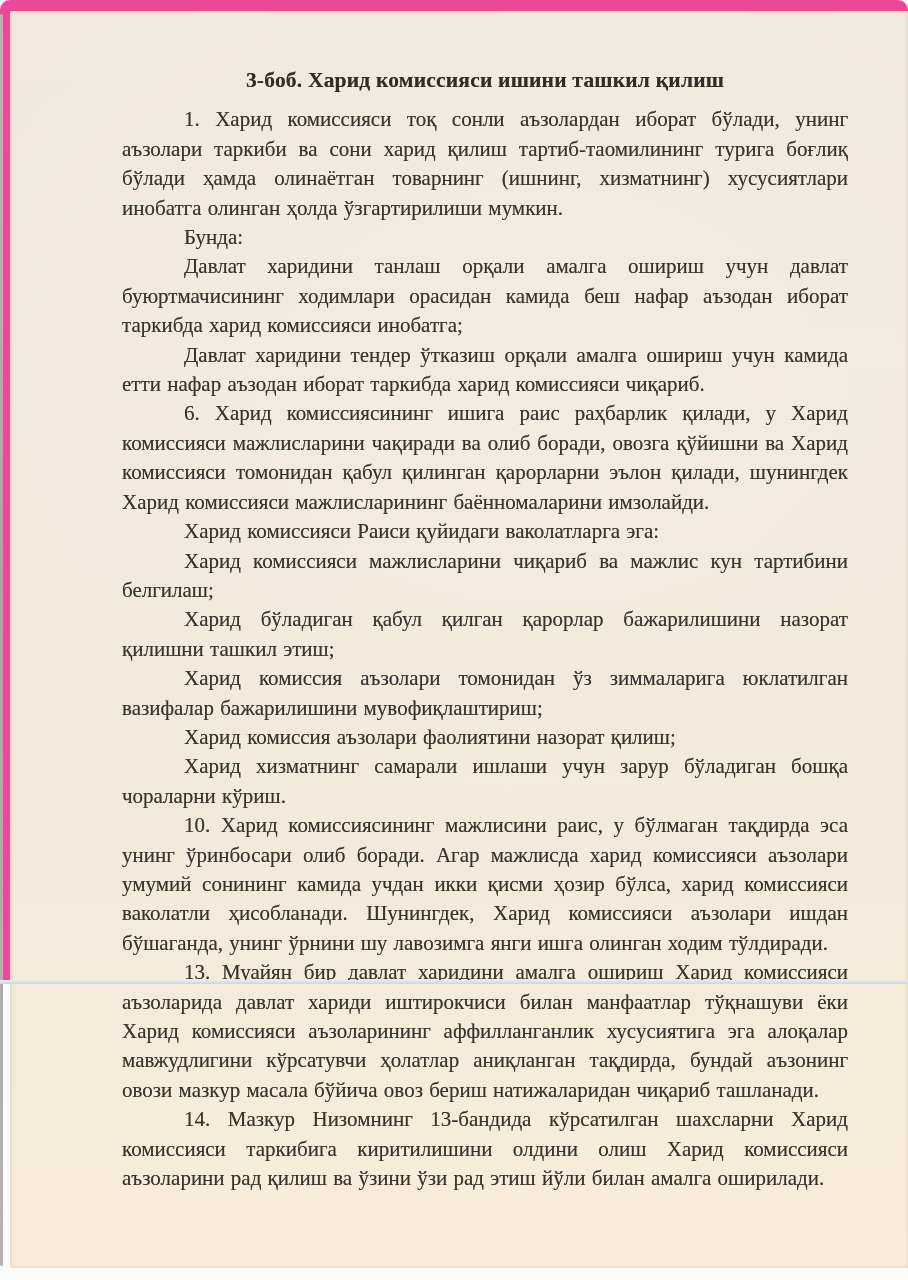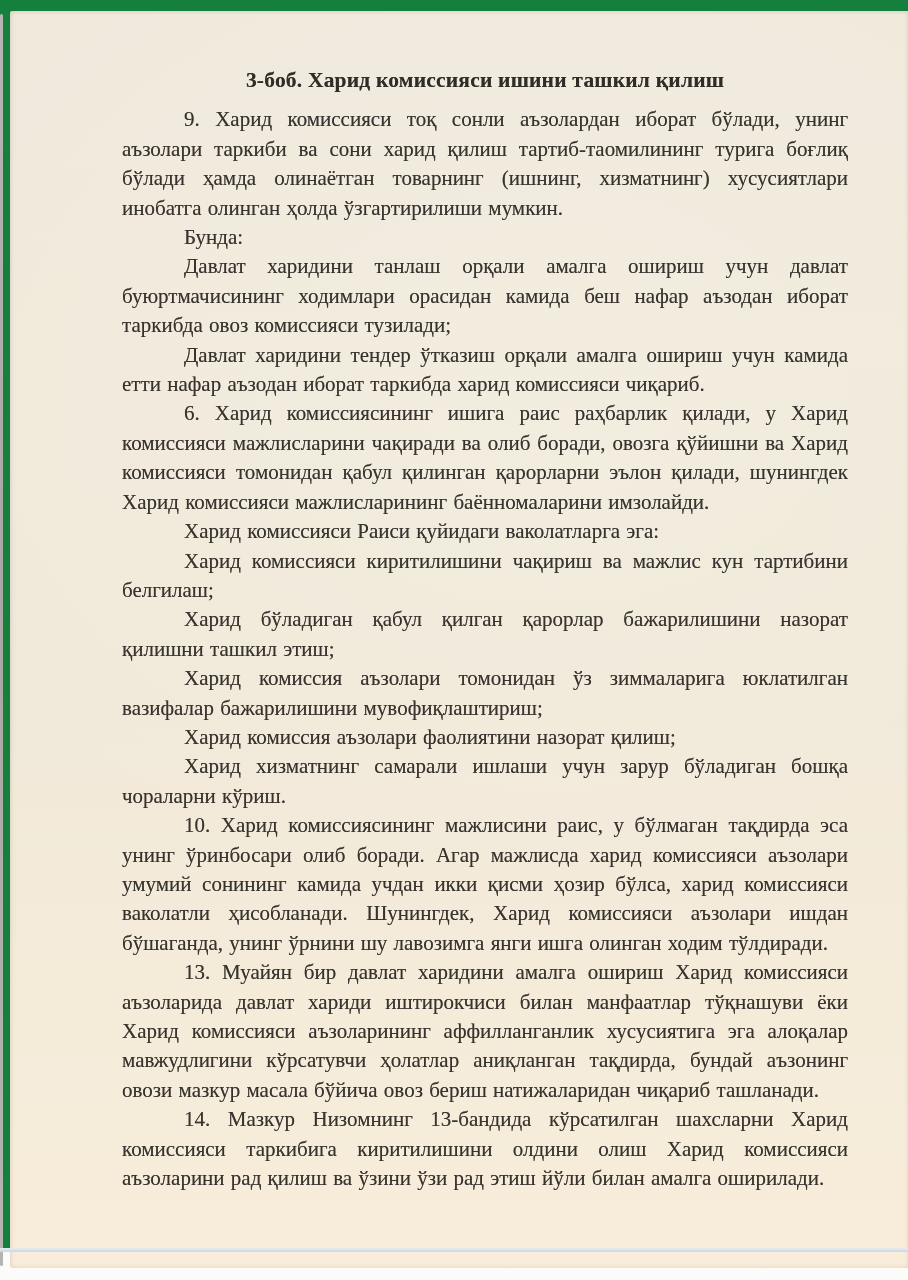--- a/index.html
+++ b/index.html
@@ -7,22 +7,23 @@
     padding: 0;
     background: #fbfbfa;
     width: 908px;
     height: 1280px;
     overflow: hidden;
     font-family: "Liberation Serif", "DejaVu Serif", serif;
   }
   .scan-canvas {
     position: relative;
     width: 908px;
-    height: 1252px;
-    background: #15803d;
+    height: 984px;
+    background: #ec4899;
+    border-radius: 10px;
   }
   .scanner-edge-left {
     position: absolute;
     left: 0;
     top: 14px;
     width: 3px;
     height: 1252px;
     background: linear-gradient(180deg, #b7b6b3 0%, #a8a7a4 45%, #b5b4b1 100%);
     border-radius: 2px;
   }
@@ -75,27 +76,27 @@
   }
 </style>
 </head>
 <body>
 
 <div class="scan-canvas">
   <div class="scanner-edge-left"></div>
   <div class="paper">
     <div class="text-block">
       <h1 class="doc-title">3-боб. Харид комиссияси ишини ташкил қилиш</h1>
-      <p class="doc-paragraph">9. Харид комиссияси тоқ сонли аъзолардан иборат бўлади, унинг аъзолари таркиби ва сони харид қилиш тартиб-таомилининг турига боғлиқ бўлади ҳамда олинаётган товарнинг (ишнинг, хизматнинг) хусусиятлари инобатга олинган ҳолда ўзгартирилиши мумкин.</p>
+      <p class="doc-paragraph">1. Харид комиссияси тоқ сонли аъзолардан иборат бўлади, унинг аъзолари таркиби ва сони харид қилиш тартиб-таомилининг турига боғлиқ бўлади ҳамда олинаётган товарнинг (ишнинг, хизматнинг) хусусиятлари инобатга олинган ҳолда ўзгартирилиши мумкин.</p>
       <p class="doc-paragraph">Бунда:</p>
-      <p class="doc-paragraph">Давлат харидини танлаш орқали амалга ошириш учун давлат буюртмачисининг ходимлари орасидан камида беш нафар аъзодан иборат таркибда овоз комиссияси тузилади;</p>
+      <p class="doc-paragraph">Давлат харидини танлаш орқали амалга ошириш учун давлат буюртмачисининг ходимлари орасидан камида беш нафар аъзодан иборат таркибда харид комиссияси инобатга;</p>
       <p class="doc-paragraph">Давлат харидини тендер ўтказиш орқали амалга ошириш учун камида етти нафар аъзодан иборат таркибда харид комиссияси чиқариб.</p>
       <p class="doc-paragraph">6. Харид комиссиясининг ишига раис раҳбарлик қилади, у Харид комиссияси мажлисларини чақиради ва олиб боради, овозга қўйишни ва Харид комиссияси томонидан қабул қилинган қарорларни эълон қилади, шунингдек Харид комиссияси мажлисларининг баённомаларини имзолайди.</p>
       <p class="doc-paragraph">Харид комиссияси Раиси қуйидаги ваколатларга эга:</p>
-      <p class="doc-paragraph">Харид комиссияси киритилишини чақириш ва мажлис кун тартибини белгилаш;</p>
+      <p class="doc-paragraph">Харид комиссияси мажлисларини чиқариб ва мажлис кун тартибини белгилаш;</p>
       <p class="doc-paragraph">Харид бўладиган қабул қилган қарорлар бажарилишини назорат қилишни ташкил этиш;</p>
       <p class="doc-paragraph">Харид комиссия аъзолари томонидан ўз зиммаларига юклатилган вазифалар бажарилишини мувофиқлаштириш;</p>
       <p class="doc-paragraph">Харид комиссия аъзолари фаолиятини назорат қилиш;</p>
       <p class="doc-paragraph">Харид хизматнинг самарали ишлаши учун зарур бўладиган бошқа чораларни кўриш.</p>
       <p class="doc-paragraph">10. Харид комиссиясининг мажлисини раис, у бўлмаган тақдирда эса унинг ўринбосари олиб боради. Агар мажлисда харид комиссияси аъзолари умумий сонининг камида учдан икки қисми ҳозир бўлса, харид комиссияси ваколатли ҳисобланади. Шунингдек, Харид комиссияси аъзолари ишдан бўшаганда, унинг ўрнини шу лавозимга янги ишга олинган ходим тўлдиради.</p>
       <p class="doc-paragraph">13. Муайян бир давлат харидини амалга ошириш Харид комиссияси аъзоларида давлат хариди иштирокчиси билан манфаатлар тўқнашуви ёки Харид комиссияси аъзоларининг аффилланганлик хусусиятига эга алоқалар мавжудлигини кўрсатувчи ҳолатлар аниқланган тақдирда, бундай аъзонинг овози мазкур масала бўйича овоз бериш натижаларидан чиқариб ташланади.</p>
       <p class="doc-paragraph">14. Мазкур Низомнинг 13-бандида кўрсатилган шахсларни Харид комиссияси таркибига киритилишини олдини олиш Харид комиссияси аъзоларини рад қилиш ва ўзини ўзи рад этиш йўли билан амалга оширилади.</p>
 
     </div>
   </div>

